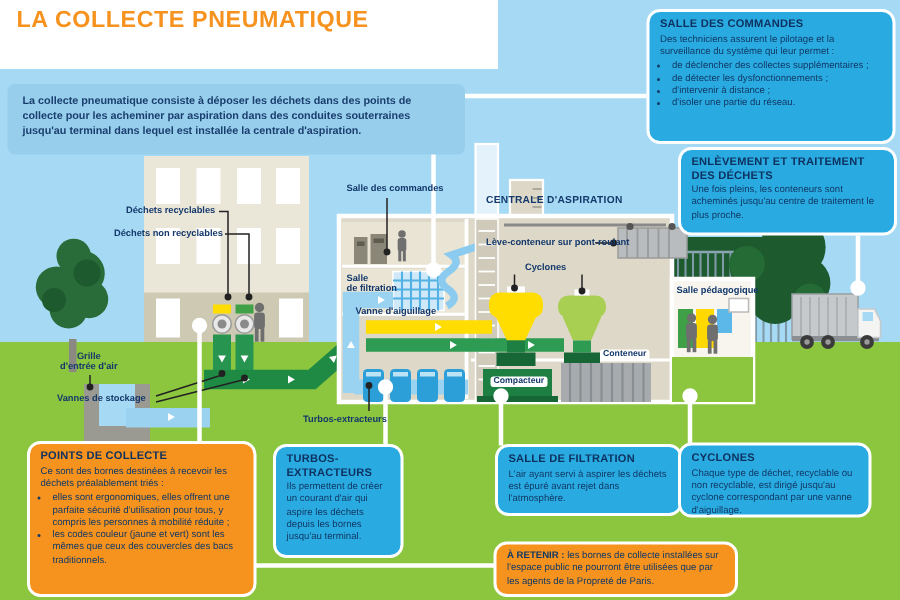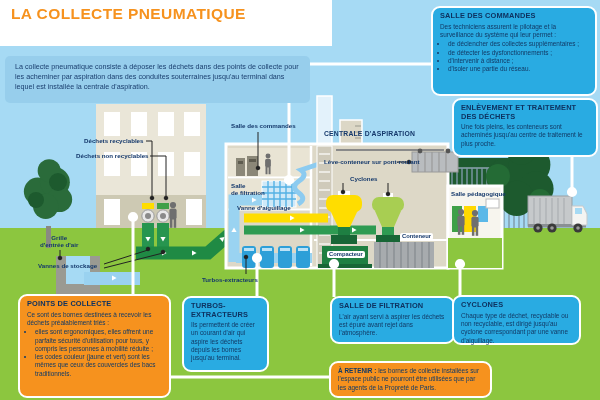--- a/index.html
+++ b/index.html
@@ -10,21 +10,21 @@
     padding-left:21px;
   }
   #scene { position:absolute; left:0; top:0; z-index:1; }
   .hdr { position:absolute; z-index:3; }
   .main-title { left:11px; top:5px; font-size:15.5px; font-weight:bold; color:#F6921E; letter-spacing:.4px; }
   .sub-title  { left:12px; top:23px; font-size:13px; color:#F8A43C; }
   .intro-box {
     position:absolute; z-index:3; left:5px; top:56px; width:305px; height:47px;
     background:#97CEEC; border-radius:5px; box-sizing:border-box; padding:6px 10px;
   }
-  .intro-box p { margin:0; font-size:7.2px; font-weight:normal; color:#1A3E6E; line-height:1.4; }
+  .intro-box p { margin:0; font-size:7.2px; font-weight:bold; color:#1A3E6E; line-height:1.4; }
   .box {
     position:absolute; z-index:4; box-sizing:border-box;
     border:2px solid #fff; border-radius:9px; padding:4px 7px 4px 7px;
   }
   .blue   { background:#29ABE2; }
   .orange { background:#F6921E; }
   .box h4 { margin:0 0 2px 0; font-size:7.4px; color:#0E3260; letter-spacing:.15px; line-height:1.15; }
   .box p  { margin:0; font-size:6.4px; color:#123A66; line-height:1.3; }
   .box ul { margin:1px 0 0 0; padding-left:8px; }
   .box li { font-size:6.4px; color:#123A66; line-height:1.3; }

